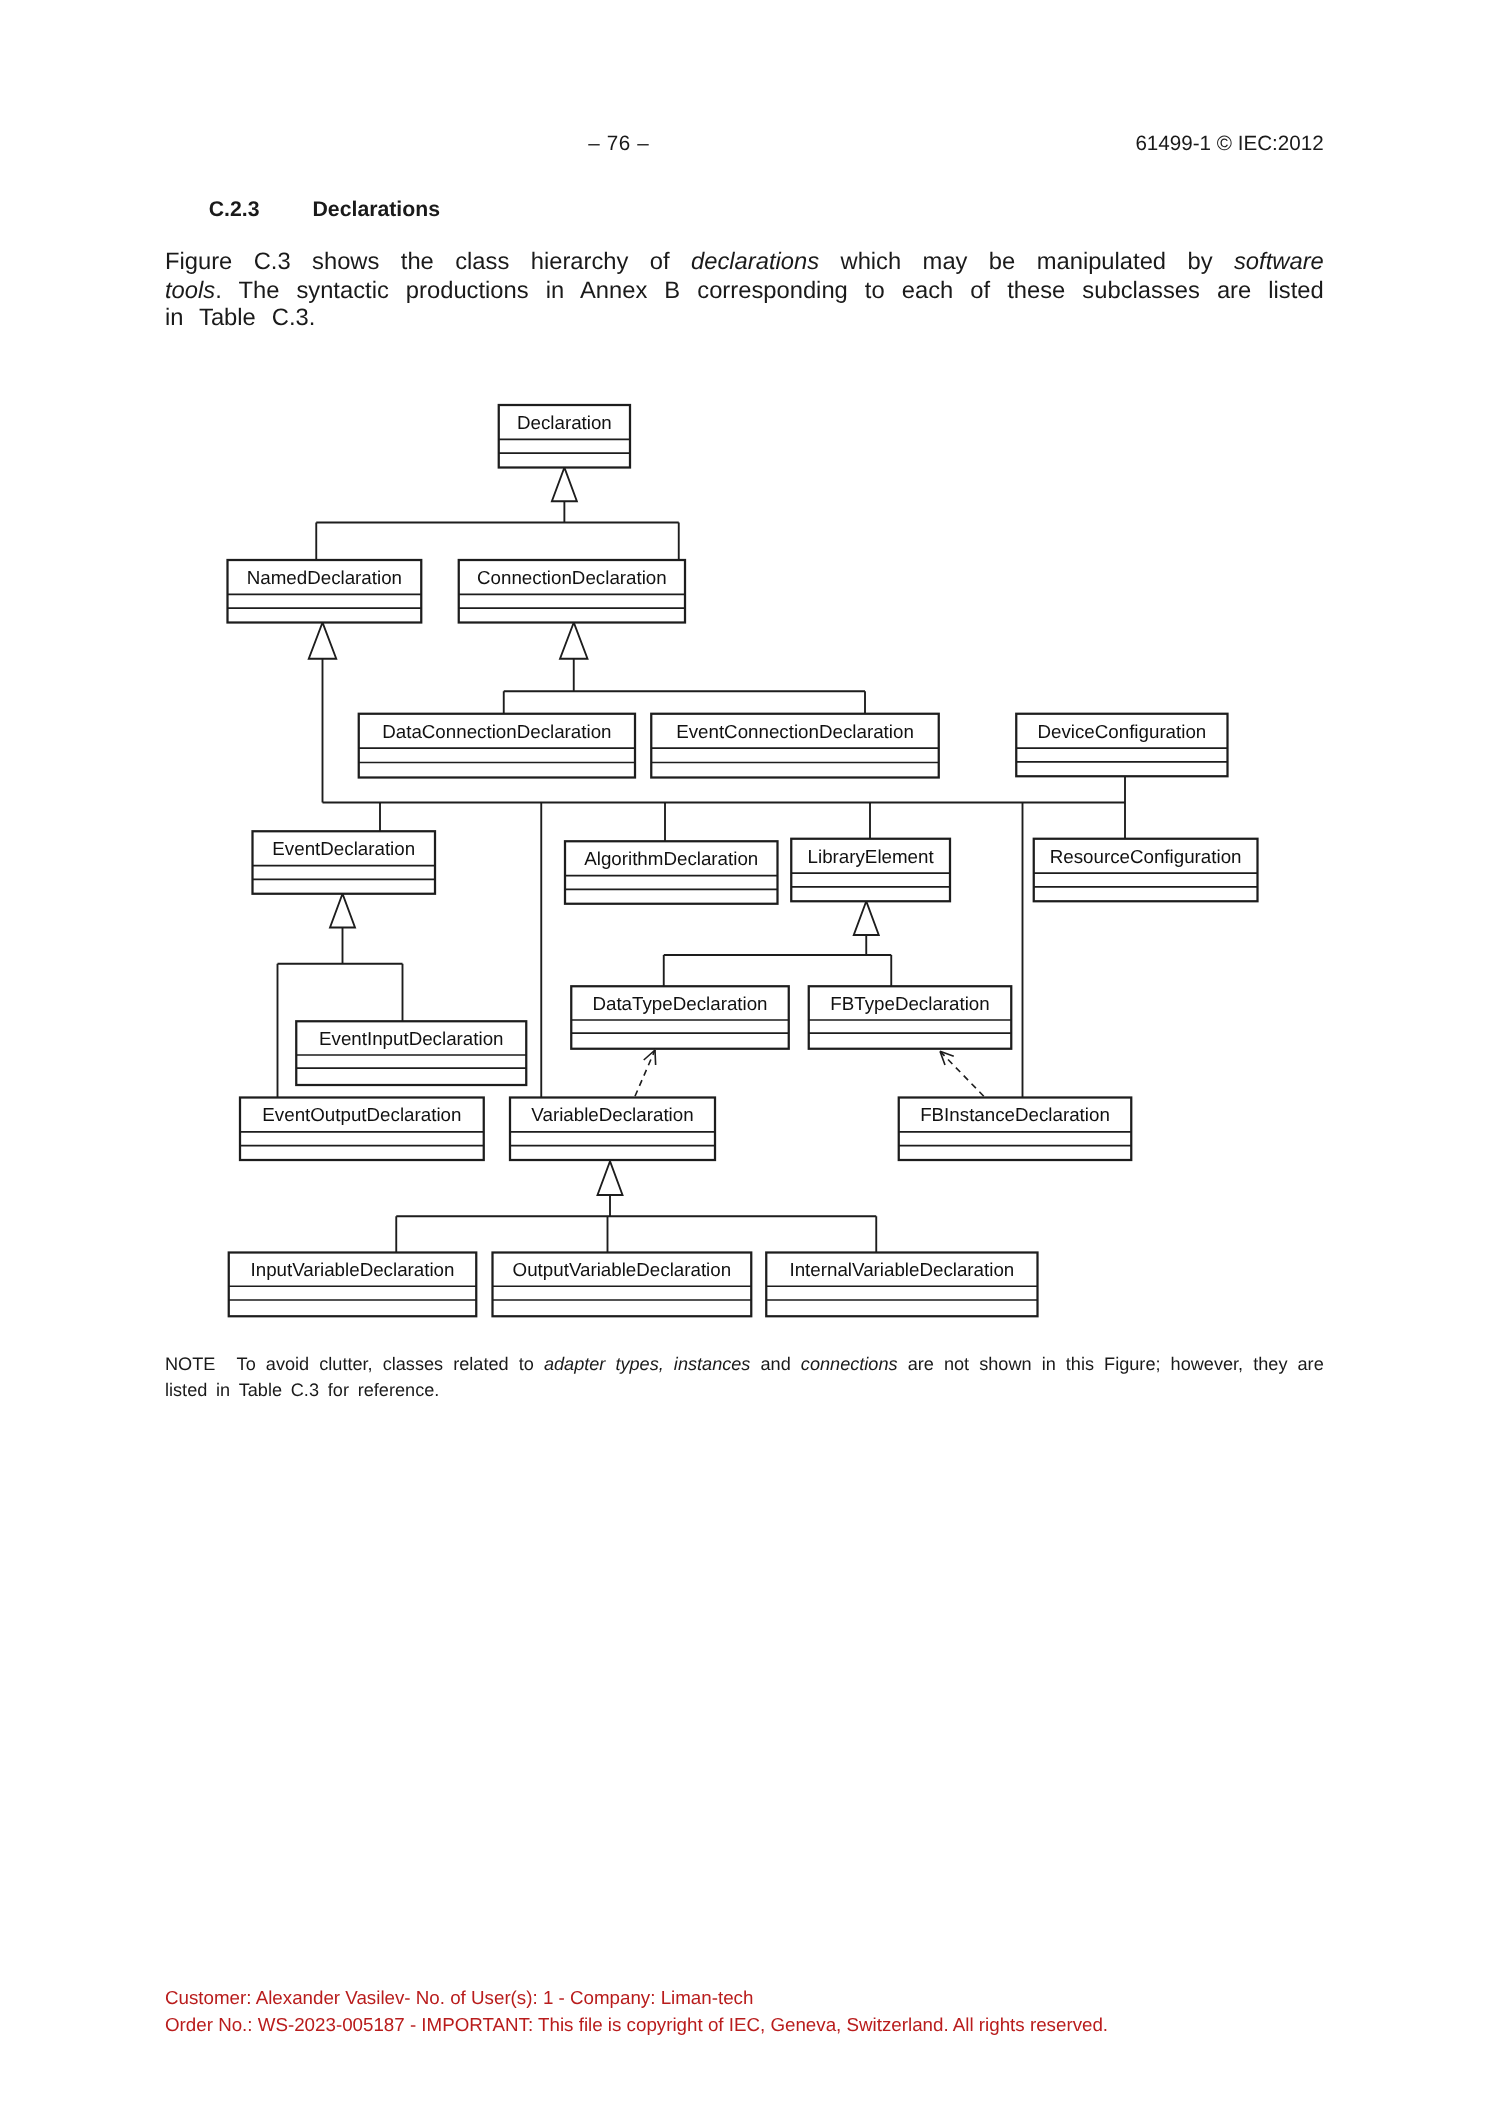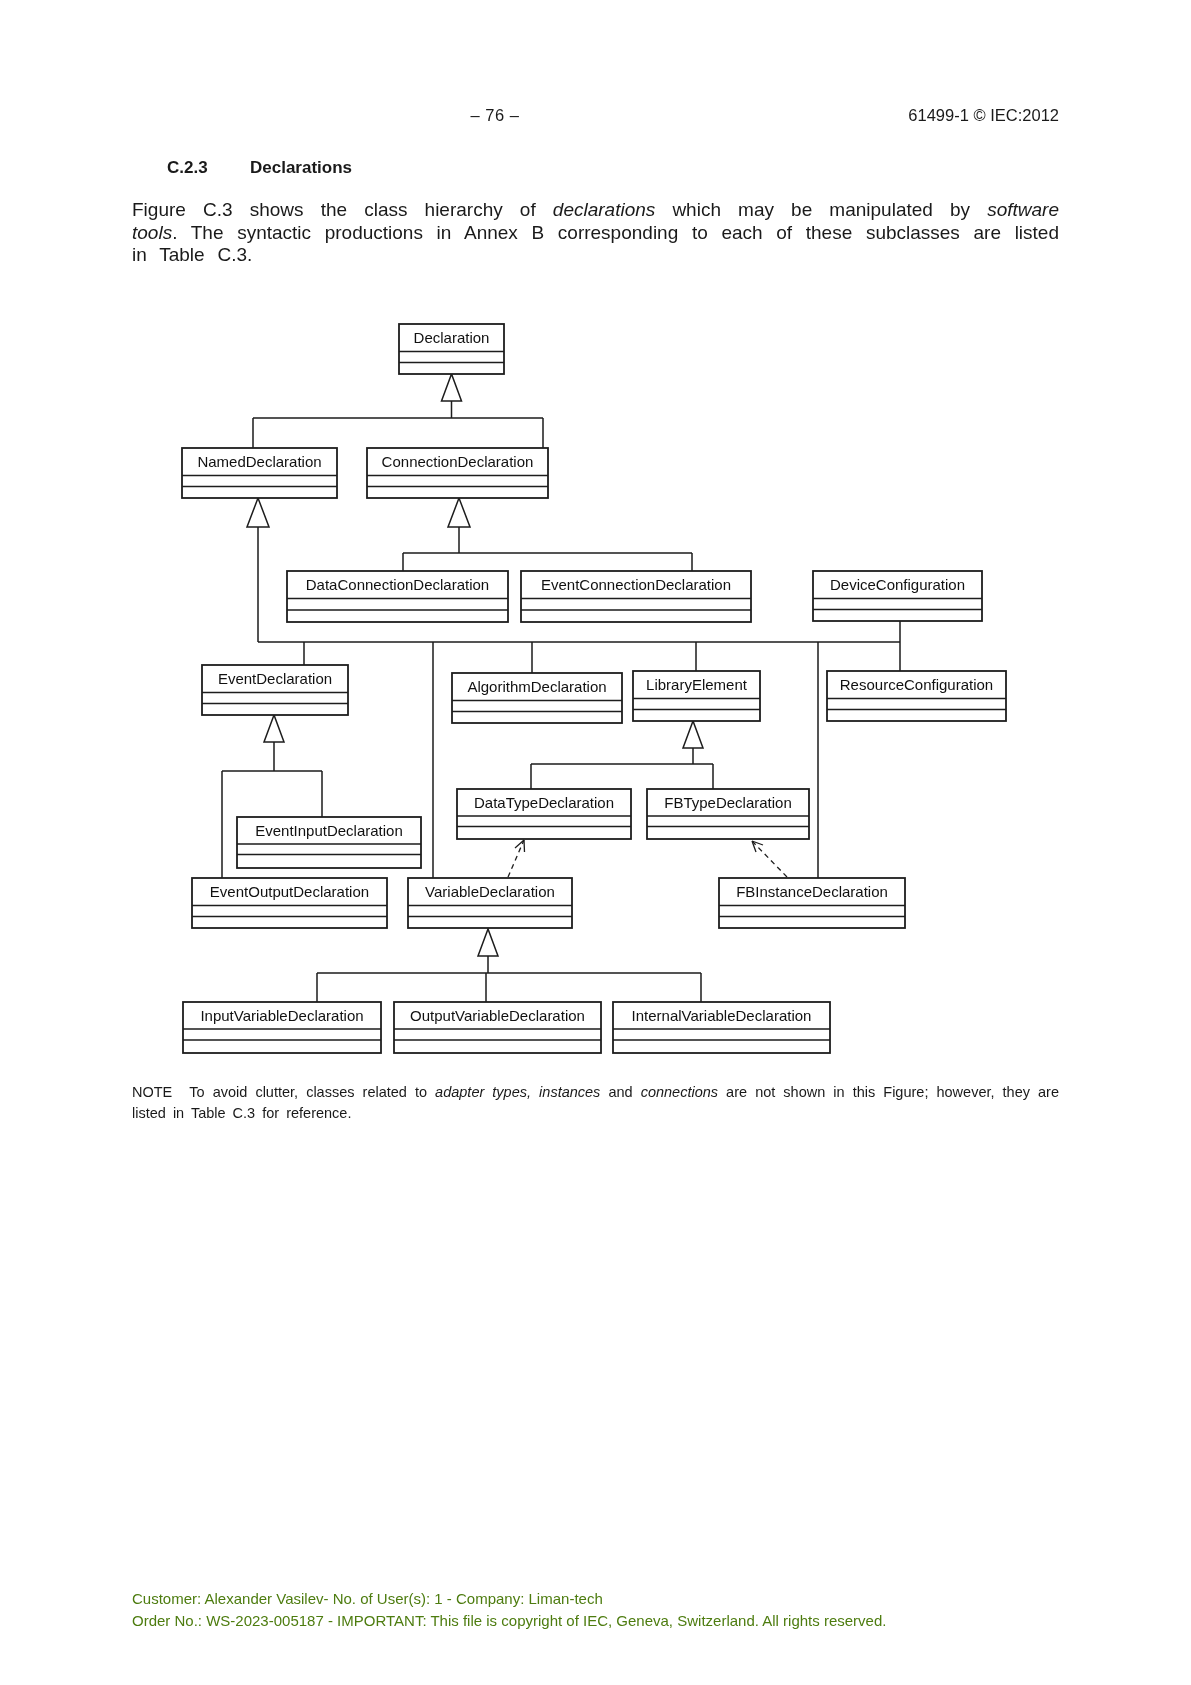--- a/index.html
+++ b/index.html
@@ -14,21 +14,21 @@
   #section-heading .sec-no{display:inline-block;width:83px;margin-left:35px;}
   
   #intro-paragraph{top:199px;left:132px;width:927px;font-size:19px;line-height:22.5px;
      text-align:justify;word-spacing:7.5px;}
   
   #figure-note{top:1038px;left:132px;width:927px;font-size:14.5px;line-height:21px;
      text-align:justify;word-spacing:3px;margin-top:44px;}
   
   #figure-caption{top:1126px;left:132px;width:844px;text-align:center;font-size:17px;font-weight:bold;}
   
-  #license-footer{top:1588px;left:132px;width:980px;font-size:15px;line-height:22px;color:#4d7c0f;}
+  #license-footer{top:1588px;left:132px;width:980px;font-size:15px;line-height:22px;color:#b91c1c;}
   .i{font-style:italic;}
   .gap{margin-left:17px;}
   
   #diagram-svg{position:absolute;top:0;left:0;}
   #diagram-svg rect.box{fill:#ffffff;stroke:#1d1d1d;stroke-width:1.8;}
   #diagram-svg path.comp{fill:none;stroke:#1d1d1d;stroke-width:1.3;}
   #diagram-svg path.conn{fill:none;stroke:#1d1d1d;stroke-width:1.5;}
   #diagram-svg path.dep{fill:none;stroke:#1d1d1d;stroke-width:1.3;stroke-dasharray:5 4;}
   #diagram-svg path.dephead{fill:none;stroke:#1d1d1d;stroke-width:1.3;}
   #diagram-svg polygon.tri{fill:#ffffff;stroke:#1d1d1d;stroke-width:1.5;}

